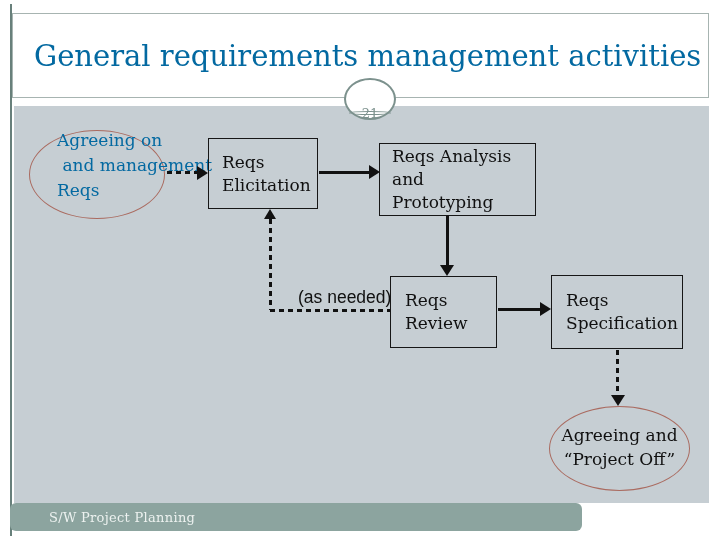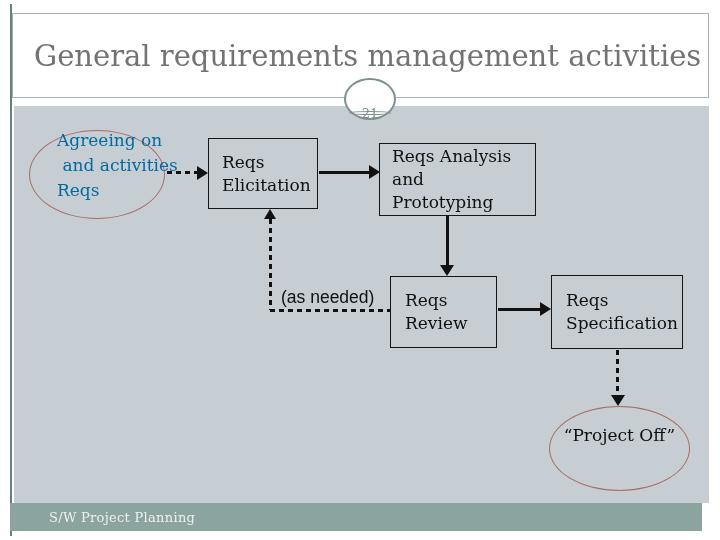--- a/index.html
+++ b/index.html
@@ -10,40 +10,40 @@
   
   .left-stripe{position:absolute;left:10px;top:4px;width:2px;height:532px;background:#68807b;}
   
   .title-box{
     position:absolute;left:12px;top:13px;width:697px;height:85px;
     background:#ffffff;border:1px solid #a7b4b1;box-sizing:border-box;
     display:flex;align-items:center;
   }
   .title-box h1{
     margin:0;padding-left:21px;font-size:29px;font-weight:normal;
-    color:#737373;letter-spacing:0px;white-space:nowrap;
+    color:#0369a1;letter-spacing:0px;white-space:nowrap;
   }
   
   .badge{
     position:absolute;left:344px;top:78px;width:52px;height:42px;
     border:2px solid #7c918d;border-radius:50%;background:#ffffff;
     box-sizing:border-box;z-index:5;display:flex;align-items:center;justify-content:center;
   }
   .badge-inner{
     position:absolute;left:3px;top:3px;right:3px;bottom:3px;
     border:1px solid #7c918d;border-radius:50%;
     display:flex;align-items:center;justify-content:center;margin-top:28px;
   }
   .badge-inner span{font-size:13px;color:#7c918d;}
   
   .content-area{position:absolute;left:14px;top:106px;width:695px;height:397px;background:#c6ced3;}
   
   .footer-bar{
-    position:absolute;left:10px;top:503px;width:692px;height:28px;background:#8ca49f;
-    display:flex;align-items:center;z-index:4;
+    position:absolute;left:10px;top:503px;width:572px;height:28px;background:#8ca49f;
+    display:flex;align-items:center;z-index:4;border-radius:6px;
   }
   .footer-bar span{padding-left:39px;font-size:13px;color:#edf2f0;letter-spacing:0.3px;}
   
   .pellipse{position:absolute;border:1.4px solid #aa6b60;border-radius:50%;box-sizing:border-box;z-index:2;}
   .ellipse-start{left:29px;top:130px;width:136px;height:89px;}
   .ellipse-end{left:549px;top:406px;width:141px;height:85px;}
   .ellipse-start-text{
     position:absolute;left:57px;top:128px;z-index:3;
     font-size:17px;line-height:25px;color:#0369a1;
   }
@@ -82,21 +82,21 @@
   .c-anal-rev-head{left:440px;top:265px;}
   .c-rev-spec-line{left:498px;top:308px;width:43px;}
   .c-rev-spec-head{left:540px;top:302px;}
   .c-feedback-h{left:270px;top:309px;width:120px;}
   .c-feedback-v{left:269px;top:219px;height:91px;}
   .c-feedback-head{left:264px;top:209px;}
   .c-spec-down{left:616px;top:350px;height:45px;}
   .c-spec-down-head{left:611px;top:395px;}
   
   .as-needed{
-    position:absolute;left:281px;top:287px;z-index:3;
+    position:absolute;left:298px;top:287px;z-index:3;
     font-family:"Liberation Sans","DejaVu Sans",sans-serif;
     font-size:17.5px;color:#101010;white-space:pre;
   }
 </style>
 </head>
 <body>
 
 <div class="slide">
 
   <div class="left-stripe"></div>
@@ -109,21 +109,21 @@
     <div class="badge-inner">
       <span>21</span>
     </div>
   </div>
 
   <div class="content-area"></div>
 
   <div class="pellipse ellipse-start"></div>
   <div class="ellipse-start-text">
     <div class="line">Agreeing on</div>
-    <div class="line"> and activities</div>
+    <div class="line"> and management</div>
     <div class="line">Reqs</div>
   </div>
 
   <div class="dash-h c-start-line"></div>
   <div class="head head-right c-start-head"></div>
 
   <div class="pbox box-elicitation">
     <div class="line">Reqs</div>
     <div class="line">Elicitation</div>
   </div>
@@ -157,20 +157,21 @@
   <div class="pbox box-specification">
     <div class="line">Reqs</div>
     <div class="line">Specification</div>
   </div>
 
   <div class="dash-v c-spec-down"></div>
   <div class="head head-down c-spec-down-head"></div>
 
   <div class="pellipse ellipse-end"></div>
   <div class="ellipse-end-text">
+    <div class="line">Agreeing and</div>
     <div class="line">“Project Off”</div>
   </div>
 
   <div class="footer-bar">
     <span>S/W Project Planning</span>
   </div>
 
 </div>
 
 </body></html>

